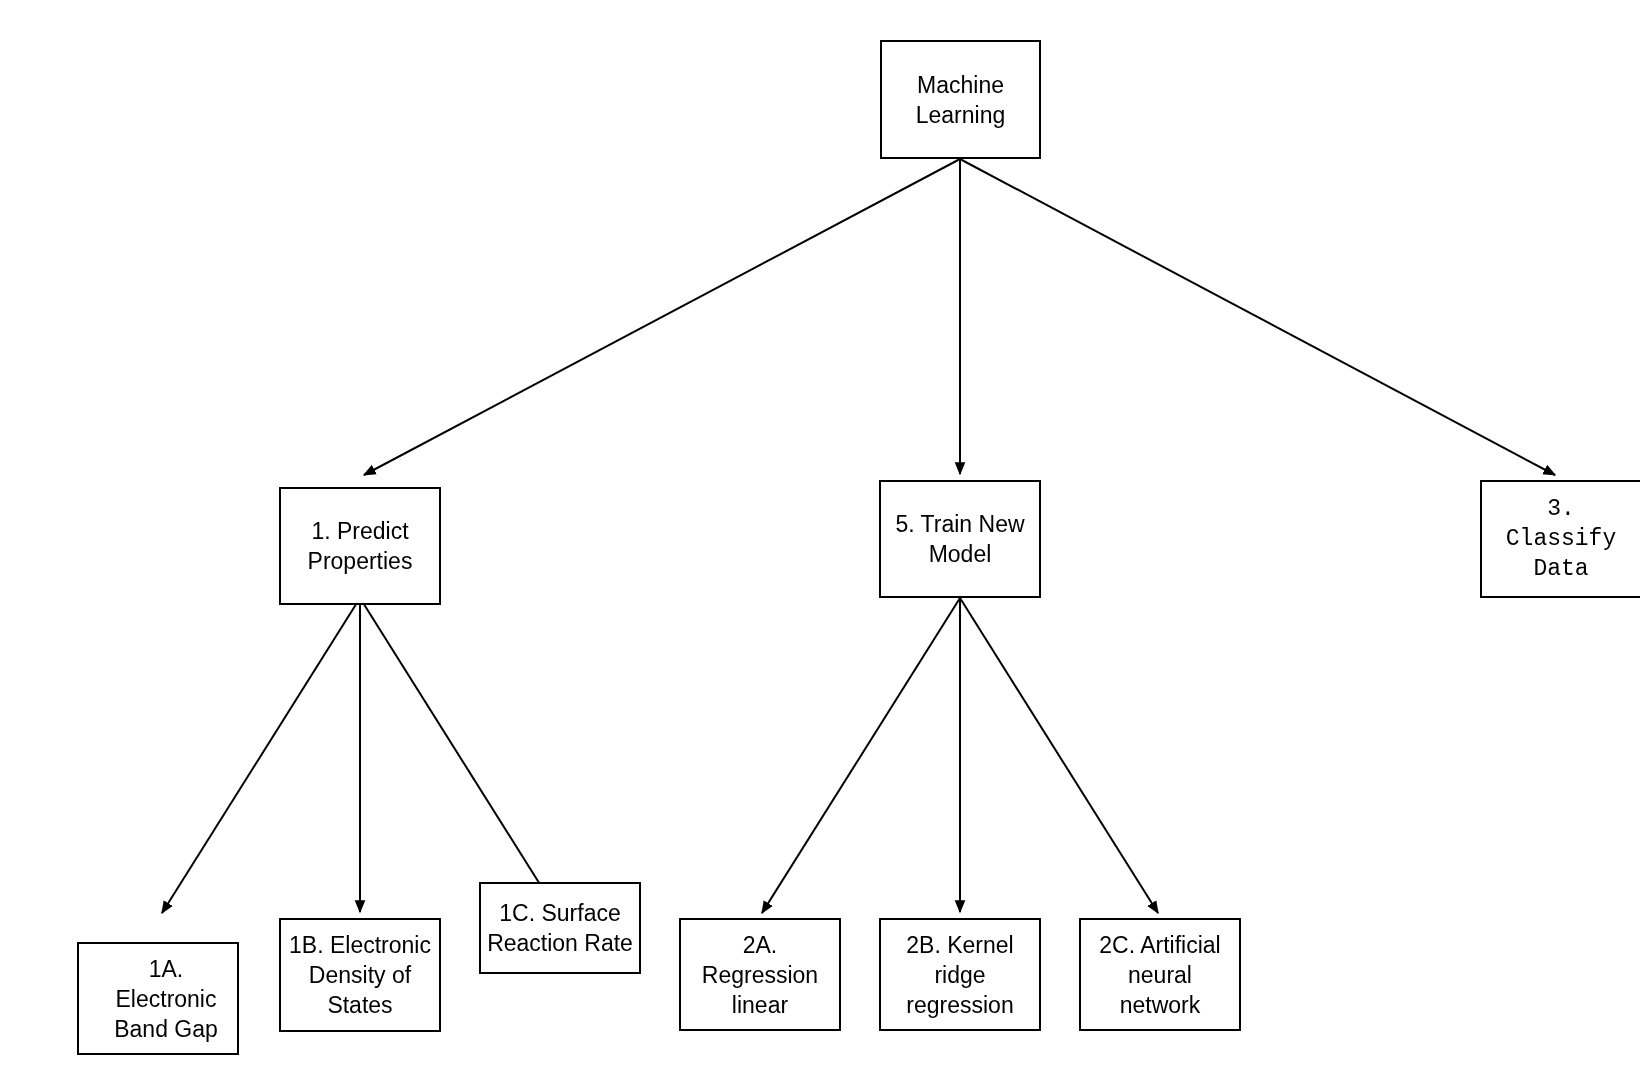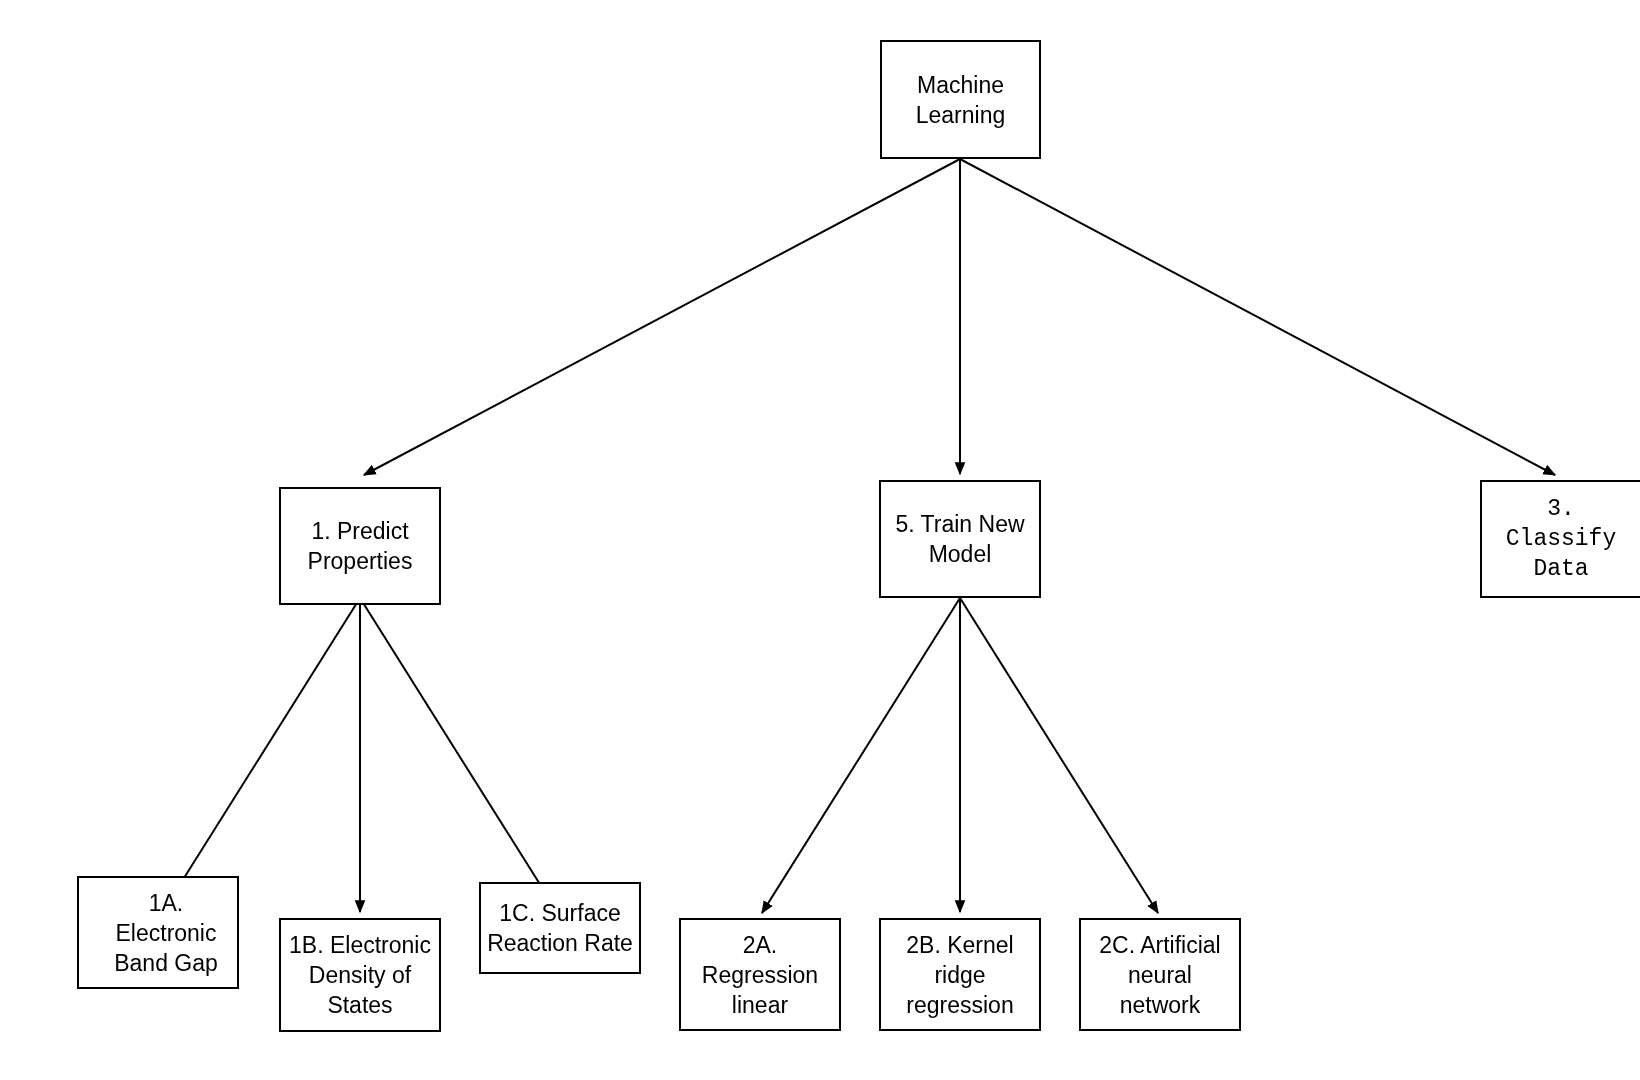--- a/index.html
+++ b/index.html
@@ -42,21 +42,21 @@
     white-space: pre-line;
     font-size: 23px;
     line-height: 30px;
     color: #000000;
   }
   
   .n-ml       { left: 839px;  top: 40px;  width: 161px; height: 119px; }
   .n-predict  { left: 238px;  top: 487px; width: 162px; height: 118px; }
   .n-train    { left: 838px;  top: 480px; width: 162px; height: 118px; }
   .n-classify { left: 1439px; top: 480px; width: 162px; height: 118px; font-family: Liberation Mono, monospace; }
-  .n-1a       { left: 36px;   top: 876px; width: 162px; height: 113px; padding-left: 20px; }
+  .n-1a       { left: 36px;   top: 942px; width: 162px; height: 113px; padding-left: 20px; }
   .n-1b       { left: 238px;  top: 918px; width: 162px; height: 114px; }
   .n-1c       { left: 438px;  top: 882px; width: 162px; height: 92px; }
   .n-2a       { left: 638px;  top: 918px; width: 162px; height: 113px; }
   .n-2b       { left: 838px;  top: 918px; width: 162px; height: 113px; align-items: center; }
   .n-2c       { left: 1038px; top: 918px; width: 162px; height: 113px; }
 </style>
 </head>
 <body>
 
 <div class="canvas">

